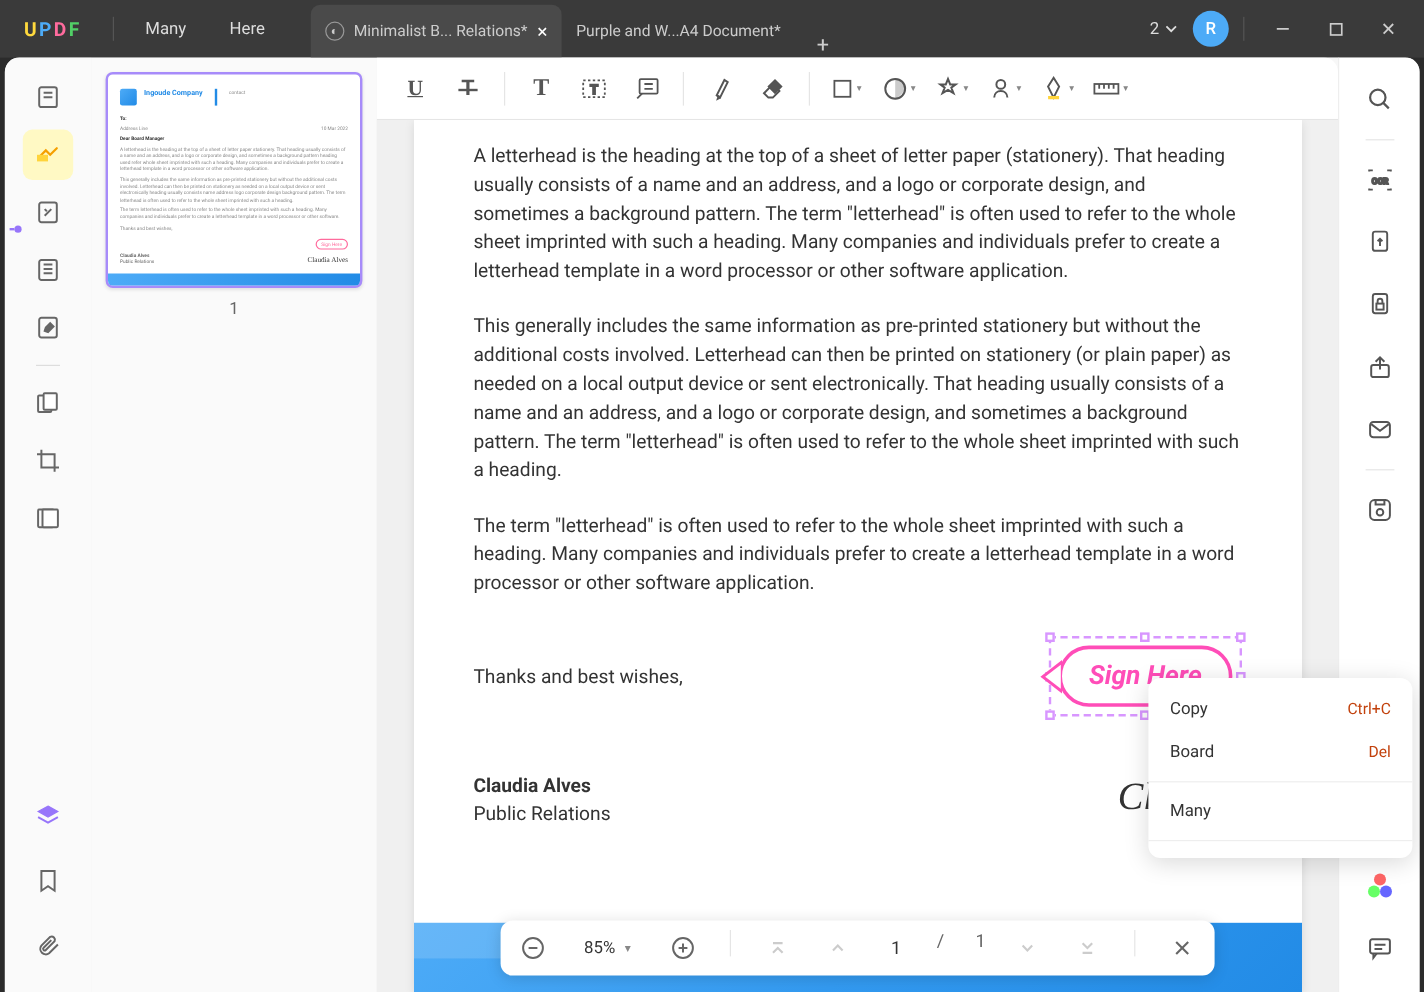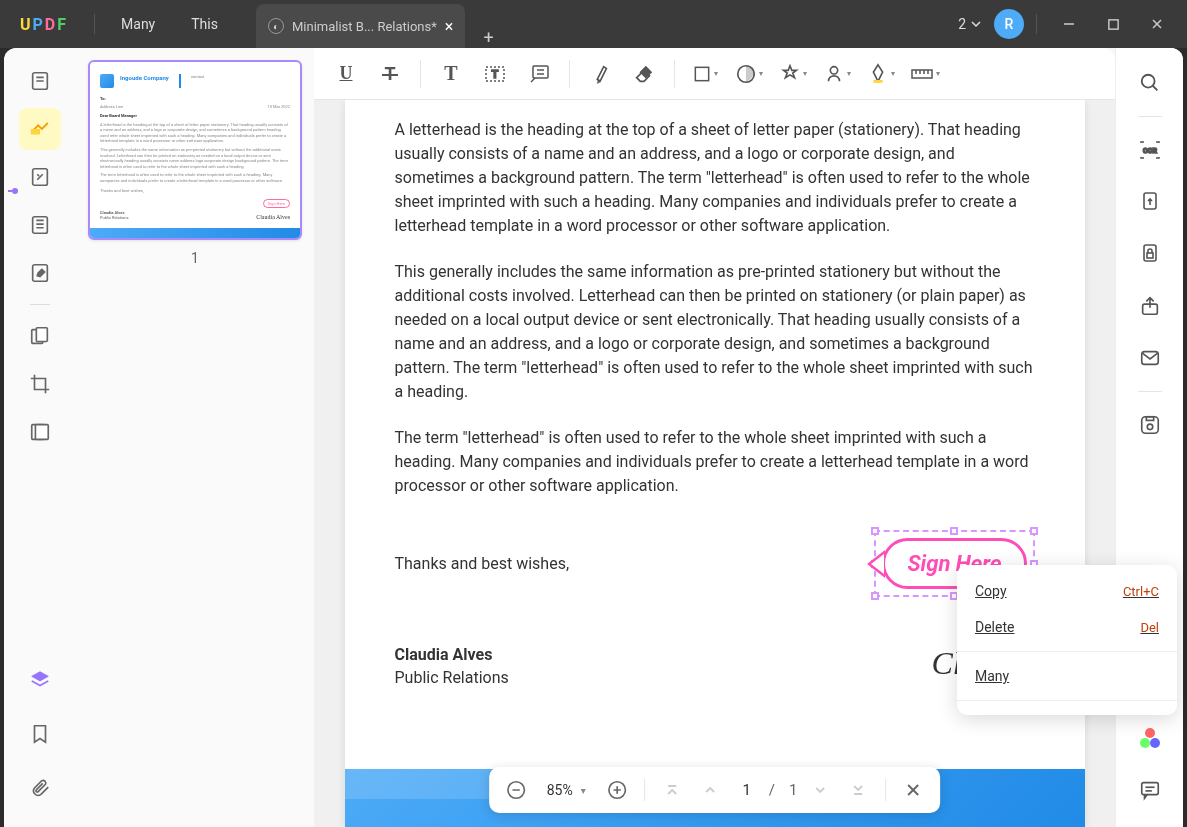--- a/index.html
+++ b/index.html
@@ -83,55 +83,58 @@
     
     .sidebar-right { width: 68px; background: white; display: flex; flex-direction: column; align-items: center; padding-top: 16px; gap: 14px; border-left: 1px solid #eee;}
     .right-btn { width: 38px; height: 38px; display: flex; align-items: center; justify-content: center; cursor: pointer; color: #555; }
     .right-divider { width: 24px; height: 1px; background: #e5e5e5; }
     .rgb-icon { width: 20px; height: 20px; position: relative;}
     .rgb-icon .c1 { width:10px; height:10px; border-radius:50%; background: rgba(255,0,0,0.6); position:absolute; top:0; left:5px;}
     .rgb-icon .c2 { width:10px; height:10px; border-radius:50%; background: rgba(0,255,0,0.6); position:absolute; bottom:0; left:0;}
     .rgb-icon .c3 { width:10px; height:10px; border-radius:50%; background: rgba(0,0,255,0.6); position:absolute; bottom:0; right:0;}
     
     
-    .pager { position: absolute; bottom: 14px; left: 50%; transform: translateX(-50%); background: white; border-radius: 10px; box-shadow: 0 2px 12px rgba(0,0,0,0.15); display: flex; align-items: center; padding: 8px 12px; gap: 8px; }
+    .pager { position: absolute; bottom: 14px; left: 50%; transform: translateX(-50%); background: white; border-radius: 10px; box-shadow: 0 2px 12px rgba(0,0,0,0.15); display: flex; padding: 8px 12px; gap: 20px; }
     .page-btn { width: 30px; height: 30px; display:flex; align-items:center; justify-content:center; cursor:pointer; color:#666; }
     .page-btn.disabled { color: #ccc; }
     .zoom-val { font-size: 14px; color: #333; padding: 0 8px; display:flex; align-items:center; gap:8px;}
     .zoom-caret { font-size: 10px; color: #888; }
     .pager-sep { width: 1px; height: 22px; background: #e5e5e5; margin: 0 4px;}
     .page-input { width: 28px; text-align: center; border: none; font-size: 15px; color: #333; }
     .page-total { font-size: 15px; color: #666;}
     
     
     .context-menu { position: absolute; right: 10px; top: 565px; width: 220px; background: white; border-radius: 10px; box-shadow: 0 4px 20px rgba(0,0,0,0.15); padding: 8px 0; z-index: 100;}
-    .ctx-item { display: flex; justify-content: space-between; align-items: flex-end; padding: 10px 18px; font-size: 14px; color: #333; cursor: pointer; text-decoration: underline;}
+    .ctx-item { display: flex; justify-content: space-between; align-items: flex-end; padding: 10px 18px; font-size: 14px; color: #333; cursor: pointer;}
     .ctx-shortcut { color: #c2410c; font-size: 13px;}
     .ctx-sep { height: 1px; background: #eee; margin: 6px 0;}
     
     .corners-container { position: relative; display: inline-block; margin-left: auto;}
   </style>
 </head>
 <body>
 
 <div class="titlebar">
   <div class="logo">
     <span class="logo-u">U</span>
       <span class="logo-p">P</span>
       <span class="logo-d">D</span>
       <span class="logo-f">F</span>
   </div>
   <div class="vsep"></div>
   <div class="menu-item">Many</div>
-  <div class="menu-item">This</div>
+  <div class="menu-item">Here</div>
   <div class="tabs">
     <div class="tab active">
       <span class="tab-icon">◐</span>
       <span>Minimalist B... Relations*</span>
       <span class="tab-close">×</span>
+    </div>
+    <div class="tab">
+      <span>Purple and W...A4 Document*</span>
     </div>
     <div class="new-tab">+</div>
   </div>
   <div class="titlebar-right">
     <div class="count-badge">
       <span>2</span>
       <svg width="12" height="8" viewBox="0 0 12 8" fill="none" stroke="currentColor" stroke-width="1.5">
           <path d="M2 2l4 4 4-4"></path>
         </svg>
     </div>
@@ -497,21 +500,21 @@
         </div>
     </div>
   </div>
 
   <div class="context-menu">
     <div class="ctx-item">
       <span>Copy</span>
       <span class="ctx-shortcut">Ctrl+C</span>
     </div>
     <div class="ctx-item">
-      <span>Delete</span>
+      <span>Board</span>
       <span class="ctx-shortcut">Del</span>
     </div>
     <div class="ctx-sep"></div>
     <div class="ctx-item">
       <span>Many</span>
     </div>
     <div class="ctx-sep"></div>
   </div>
 </div>
 

